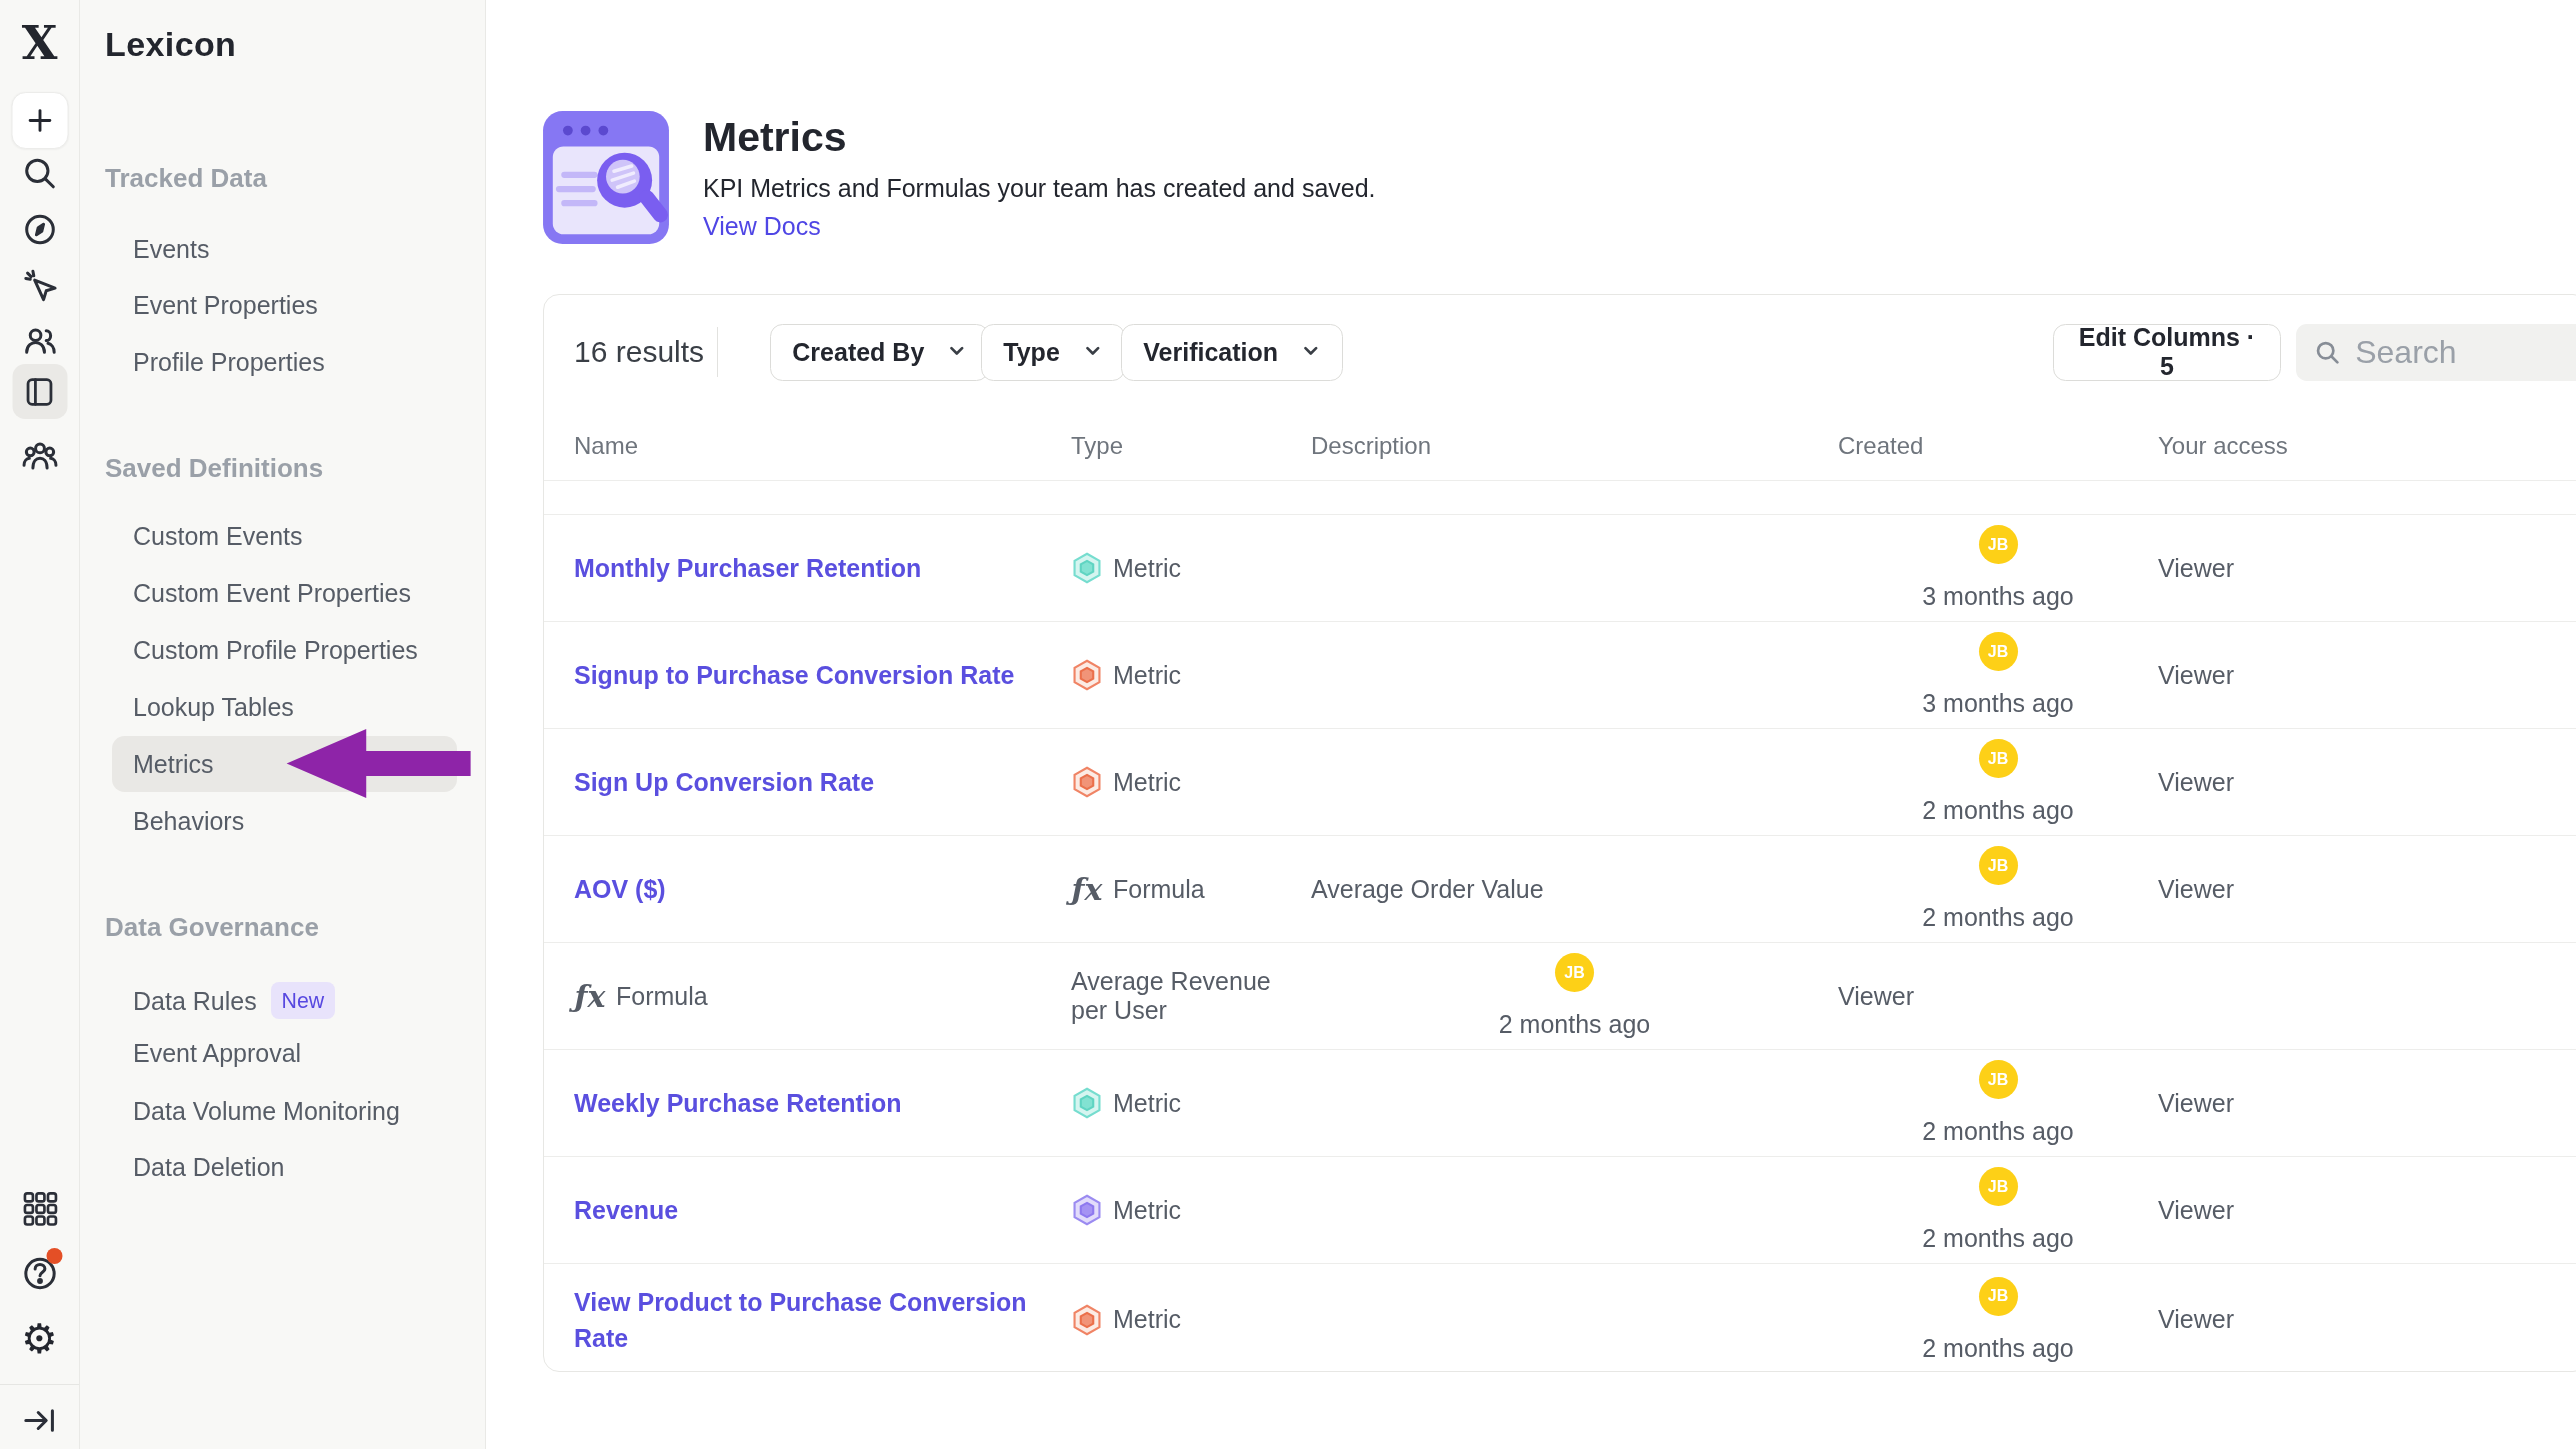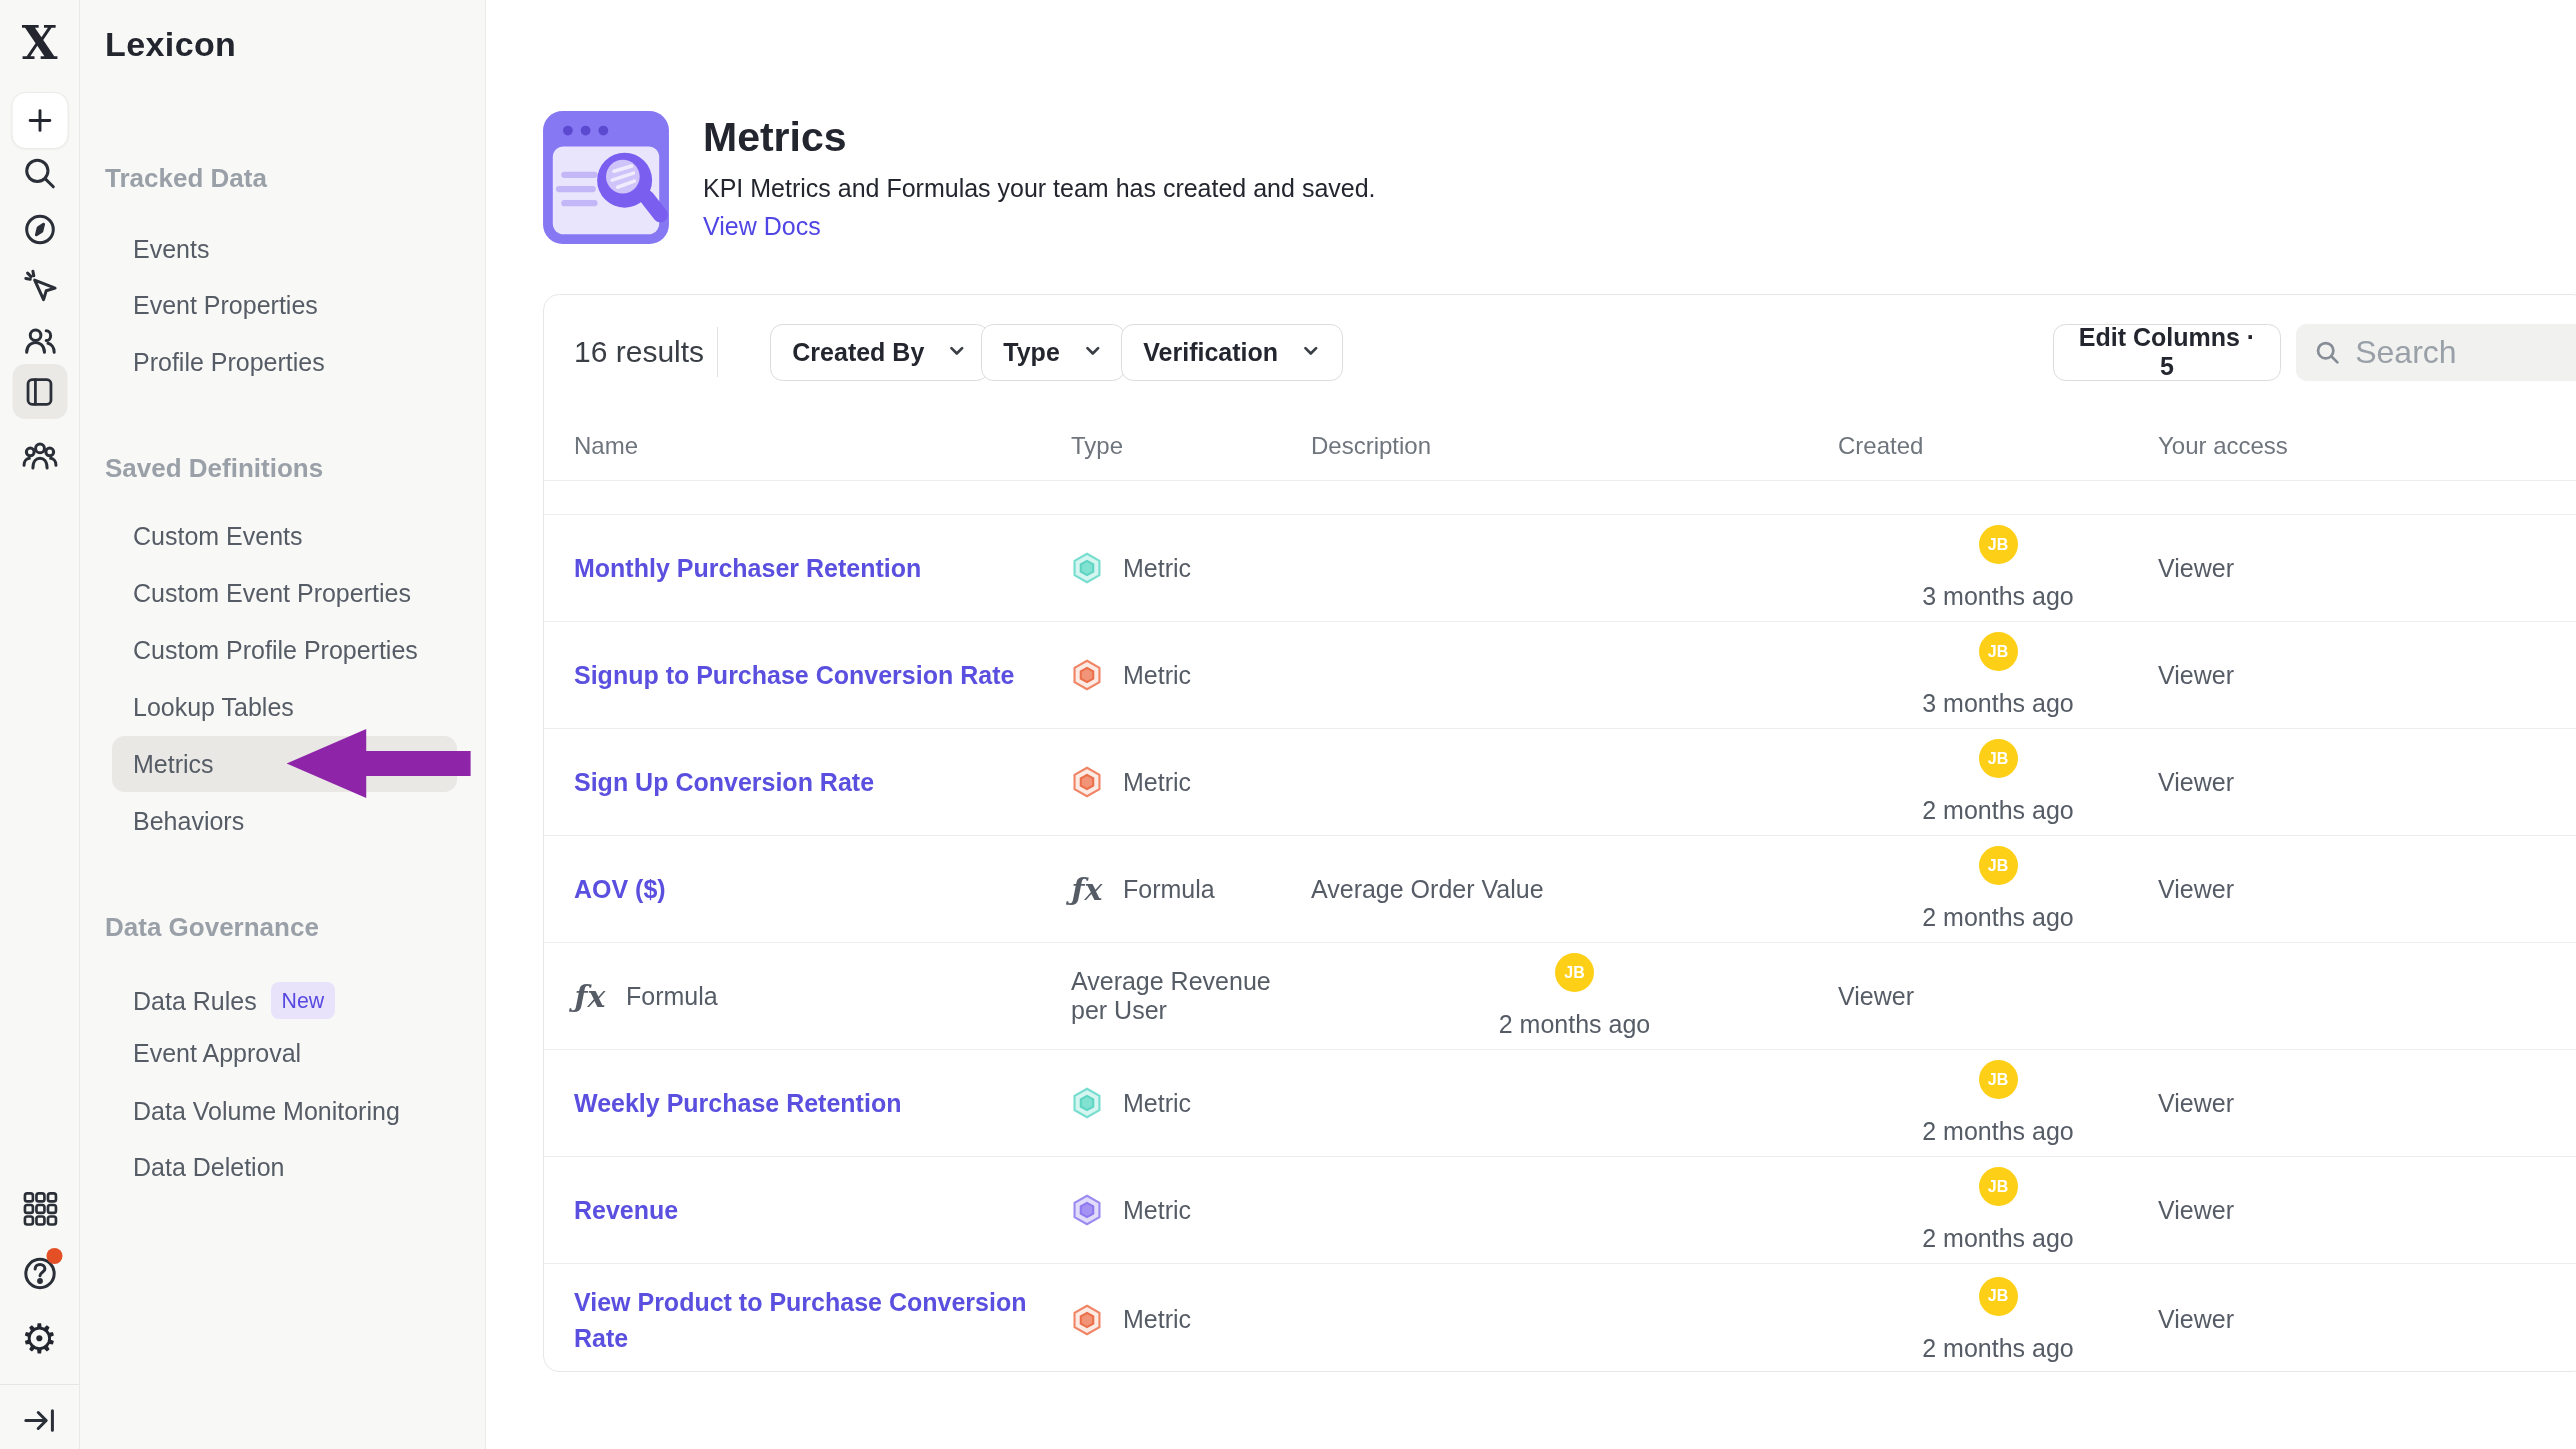--- a/index.html
+++ b/index.html
@@ -83,21 +83,21 @@
            border-bottom:0.9px solid #ededeb; align-items:center; }
   .th { font-size:24px; font-weight:500; color:#6f757d; }
   .sliver { position:absolute; left:0; top:186px; width:100%; height:34px; border-bottom:0.9px solid #ededeb; }
 
   .rows { position:absolute; left:0; top:220px; width:100%; }
   .row { height:107px; border-bottom:0.9px solid #ededeb; align-items:center; }
   .row:last-child { border-bottom:none; height:111px; }
   .cell { font-size:25px; color:#565c66; }
   .name a { color:#5a4fdf; font-weight:600; text-decoration:none; cursor:pointer;
             display:block; max-width:467px; line-height:36px; }
-  .type-cell { display:flex; align-items:center; gap:20px; }
+  .type-cell { display:flex; align-items:center; gap:10px; }
   .type-cell .hex { width:32px; height:32px; }
   .hex .outer, .hex .inner { stroke-width:2.4; }
   .type-cell[data-variant="teal"]   .outer { fill:#d5f5f0; stroke:#76ddcf; }
   .type-cell[data-variant="teal"]   .inner { fill:#82e2d2; stroke:#5fd4c2; }
   .type-cell[data-variant="red"]    .outer { fill:#fcebe4; stroke:#f08465; }
   .type-cell[data-variant="red"]    .inner { fill:#f19478; stroke:#eb6f4a; }
   .type-cell[data-variant="purple"] .outer { fill:#e2dcfb; stroke:#9b8bf1; }
   .type-cell[data-variant="purple"] .inner { fill:#a593f3; stroke:#8e79ef; }
   .type-cell:not([data-variant="formula"]) .fx { display:none; }
   .fx { font-family:"DejaVu Serif", serif; font-style:italic; font-weight:600;

